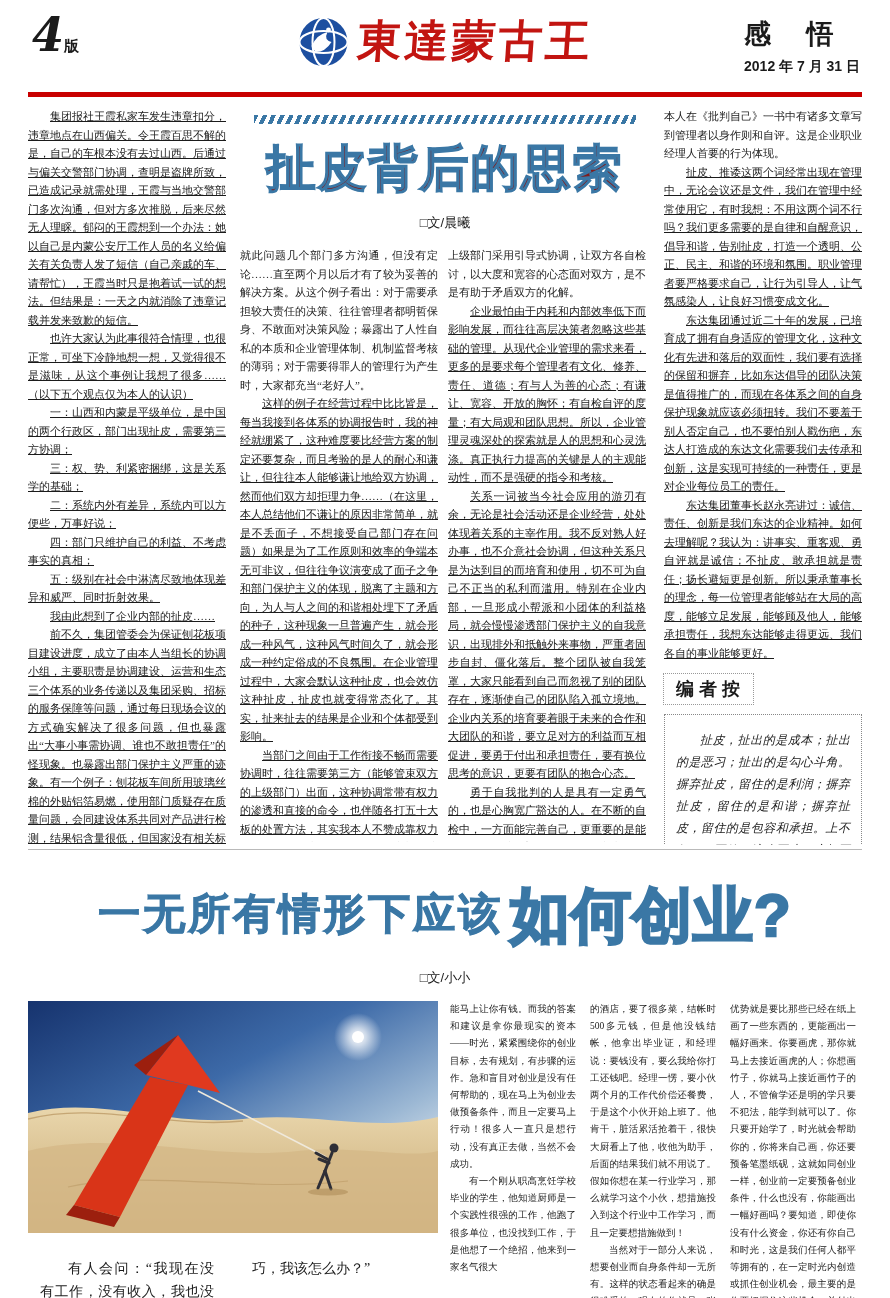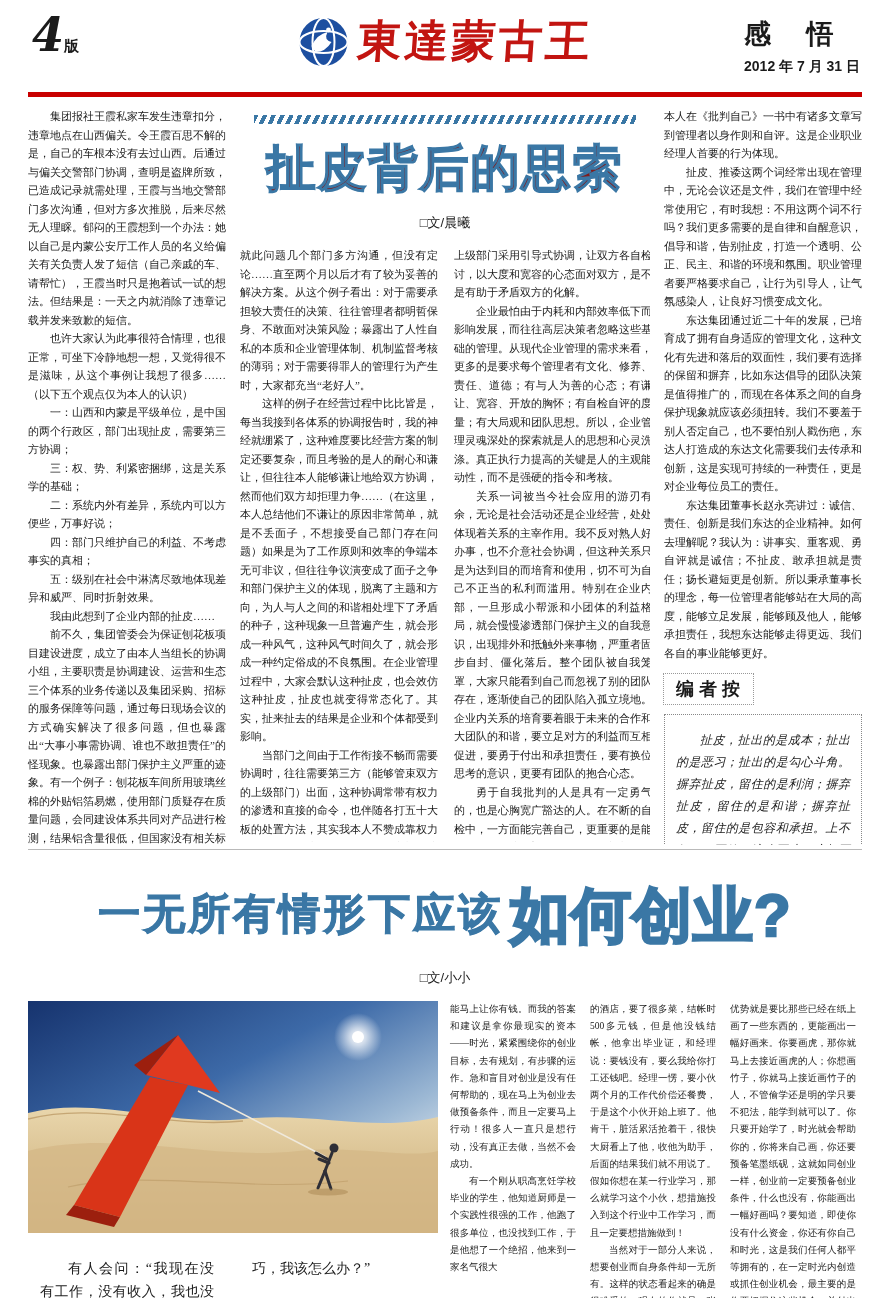--- a/index.html
+++ b/index.html
@@ -18,29 +18,29 @@
                    letter-spacing:3px; transform:skewX(-4deg); }
   .sect { position:absolute; right:30px; top:16px; text-align:left; font-family:"Liberation Sans",sans-serif; }
   .sect-name { font-size:27px; font-weight:900; letter-spacing:14px; margin-right:-14px; }
   .sect-date { font-size:14px; font-weight:700; margin-top:6px; }
   .red-rule { height:5px; background:#c80000; margin:0 28px; }
 
   
   .a1 { display:flex; gap:14px; padding:10px 28px 0; height:748px; overflow:hidden; }
   .a1 .col { width:198px; flex:0 0 auto; }
   .a1-mid { width:410px; flex:0 0 auto; }
-  .mid-cols { display:flex; gap:16px; height:596px; overflow:hidden; }
+  .mid-cols { display:flex; gap:10px; height:596px; overflow:hidden; }
   .mid-cols .col { width:198px; }
   .hatch { height:9px; margin:8px 14px 12px;
            background:repeating-linear-gradient(115deg,#3a77a5 0px,#3a77a5 4px,#ffffff 4px,#ffffff 8px); }
   .a1-title { margin:0; text-align:center; color:#7f1d1d; font-family:"Liberation Sans",sans-serif;
               font-size:49px; font-weight:900; letter-spacing:2px; -webkit-text-stroke:1.5px #3a77a5; }
   .byline { text-align:center; font-size:13px; font-family:"Liberation Sans",sans-serif; margin:12px 0 14px; }
   .bt p { margin:0; text-align:justify; font-size:11px; line-height:18.5px; }
-  .bt p.ind { text-indent:2em; }
+  .bt p.ind { text-indent:2em;text-decoration:underline; }
 
   
   .ednote { margin-top:12px; }
   .ednote-title { display:inline-block; font-family:"Liberation Sans",sans-serif; font-size:18px;
                   font-weight:700; letter-spacing:5px; padding:3px 8px 3px 12px; outline:1px dotted #999; }
   .ednote-box { margin-top:10px; border:1px dotted #888; padding:14px 11px; }
   .ednote-box p { margin:0; text-align:justify; text-indent:2em; font-family:"DejaVu Serif",serif;
                   font-style:italic; font-size:12px; line-height:22px; }
 
   .divider { height:1px; background:#b9b9b9; margin:4px 28px 0; }

